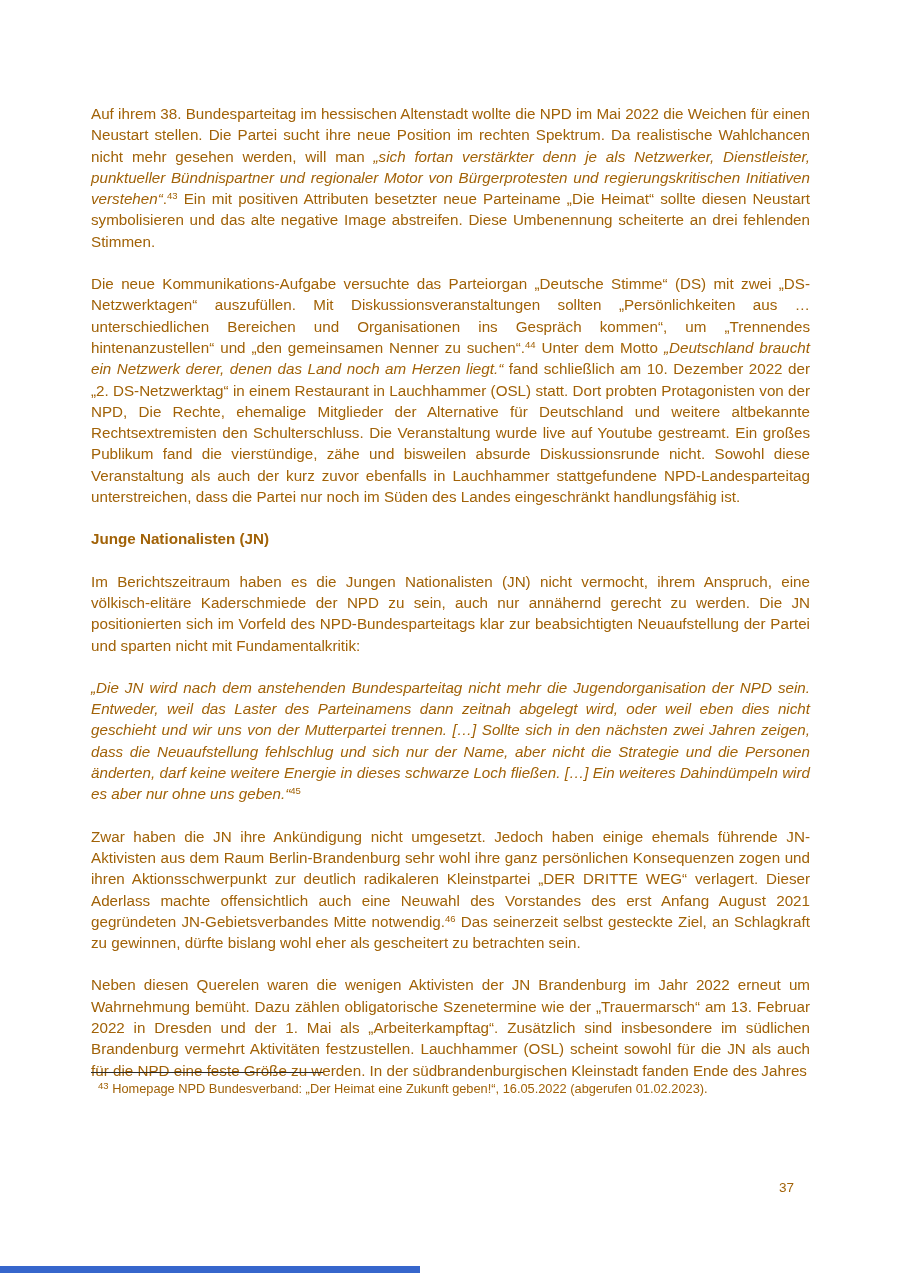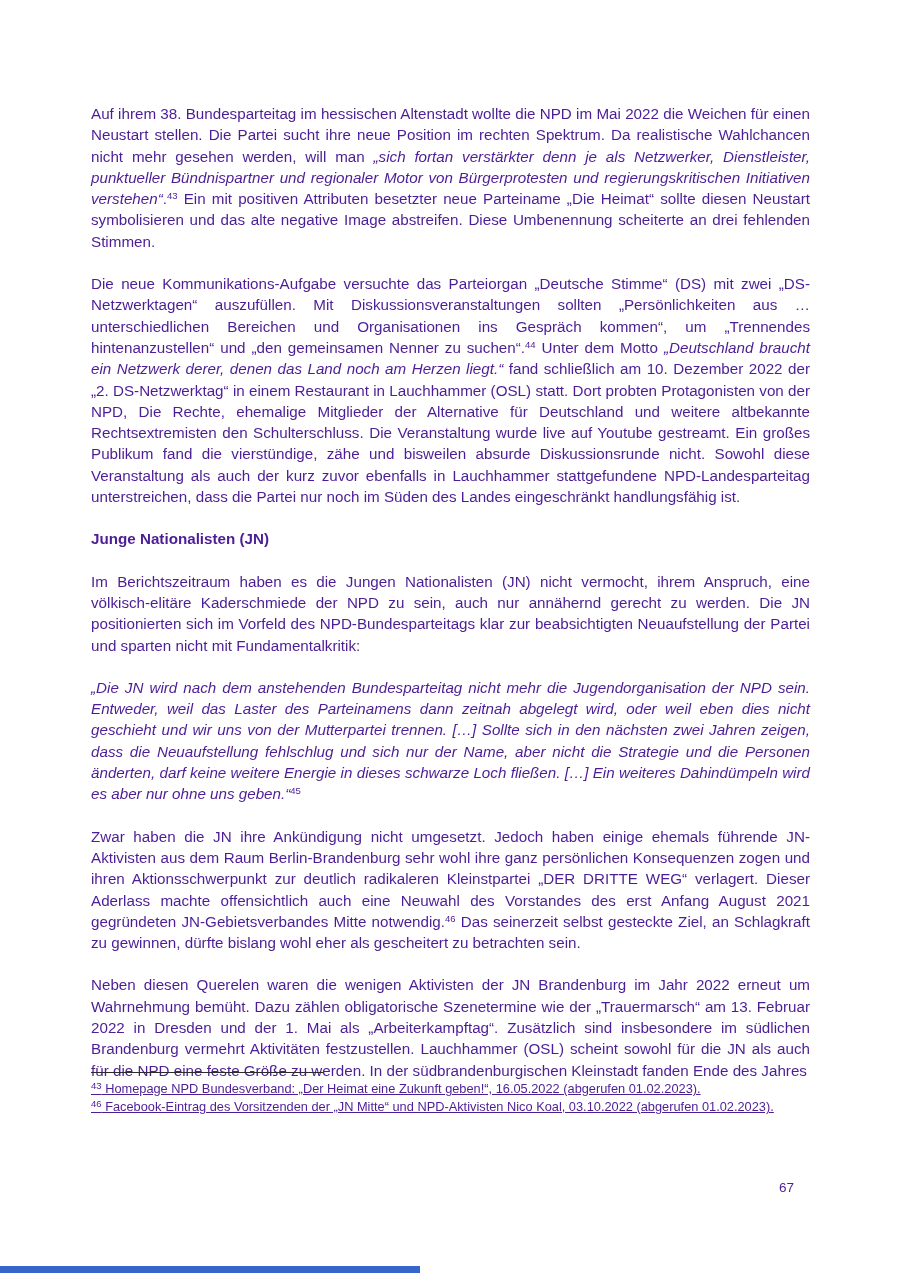--- a/index.html
+++ b/index.html
@@ -7,21 +7,21 @@
     padding: 0;
     background: #ffffff;
   }
   .page {
     position: relative;
     width: 900px;
     height: 1273px;
     background: #ffffff;
     overflow: hidden;
     font-family: "Liberation Sans", "DejaVu Sans", sans-serif;
-    color: #4c1d95;
+    color: #a16207;
   }
   .doc-body {
     position: absolute;
     left: 91px;
     top: 103px;
     width: 719px;
     text-align: justify;
     font-size: 15.2px;
     line-height: 21.3px;
     hyphens: auto;
@@ -51,21 +51,21 @@
     width: 719px;
     font-size: 12.8px;
     line-height: 18px;
   }
   .fn-separator {
     width: 232px;
     border: 0;
     border-top: 1.4px solid #2b2b2b;
     margin: 0 0 7px 0;
   }
-  .footnote { margin: 0; white-space: pre-line; text-decoration: underline; }
+  .footnote { margin: 7px; white-space: pre-line; }
   .footnote sup.fnref { top: -4px; }
   .page-number {
     position: absolute;
     right: 106px;
     top: 1180px;
     font-size: 13.5px;
   }
   .accent-bar {
     position: absolute;
     left: 0;
@@ -86,21 +86,20 @@
       <p class="para"><span>Im Berichtszeitraum haben es die Jungen Nationalisten (JN) nicht vermocht, ihrem Anspruch, eine völkisch-elitäre Kaderschmiede der NPD zu sein, auch nur annähernd gerecht zu werden. Die JN positionierten sich im Vorfeld des NPD-Bundesparteitags klar zur beabsichtigten Neuaufstellung der Partei und sparten nicht mit Fundamentalkritik:</span></p>
       <p class="para"><span class="it">„Die JN wird nach dem anstehenden Bundesparteitag nicht mehr die Jugendorganisation der NPD sein. Entweder, weil das Laster des Parteinamens dann zeitnah abgelegt wird, oder weil eben dies nicht geschieht und wir uns von der Mutterpartei trennen. […] Sollte sich in den nächsten zwei Jahren zeigen, dass die Neuaufstellung fehlschlug und sich nur der Name, aber nicht die Strategie und die Personen änderten, darf keine weitere Energie in dieses schwarze Loch fließen. […] Ein weiteres Dahindümpeln wird es aber nur ohne uns geben.“</span><sup class="fnref">45</sup></p>
       <p class="para"><span>Zwar haben die JN ihre Ankündigung nicht umgesetzt. Jedoch haben einige ehemals führende JN-Aktivisten aus dem Raum Berlin-Brandenburg sehr wohl ihre ganz persönlichen Konsequenzen zogen und ihren Aktionsschwerpunkt zur deutlich radikaleren Kleinstpartei „DER DRITTE WEG“ verlagert. Dieser Aderlass machte offensichtlich auch eine Neuwahl des Vorstandes des erst Anfang August 2021 gegründeten JN-Gebietsverbandes Mitte notwendig.</span><sup class="fnref">46</sup><span> Das seinerzeit selbst gesteckte Ziel, an Schlagkraft zu gewinnen, dürfte bislang wohl eher als gescheitert zu betrachten sein.</span></p>
       <p class="para"><span>Neben diesen Querelen waren die wenigen Aktivisten der JN Brandenburg im Jahr 2022 erneut um Wahrnehmung bemüht. Dazu zählen obligatorische Szenetermine wie der „Trauermarsch“ am 13. Februar 2022 in Dresden und der 1. Mai als „Arbeiterkampftag“. Zusätzlich sind insbesondere im südlichen Brandenburg vermehrt Aktivitäten festzustellen. Lauchhammer (OSL) scheint sowohl für die JN als auch für die NPD eine feste Größe zu werden. In der südbrandenburgischen Kleinstadt fanden Ende des Jahres</span></p>
     </div>
 
   <div class="footnote-area">
     <hr class="fn-separator">
     <div>
         <p class="footnote"><sup class="fnref">43</sup><span> Homepage NPD Bundesverband: „Der Heimat eine Zukunft geben!“, 16.05.2022 (abgerufen 01.02.2023).</span></p>
-        <p class="footnote"><sup class="fnref">46</sup><span> Facebook-Eintrag des Vorsitzenden der „JN Mitte“ und NPD-Aktivisten Nico Koal, 03.10.2022 (abgerufen 01.02.2023).</span></p>
       </div>
   </div>
 
-  <div class="page-number">67</div>
+  <div class="page-number">37</div>
 
   <div class="accent-bar" style="background: rgb(54, 102, 204);"></div>
 
 </div>
 
 </body></html>

